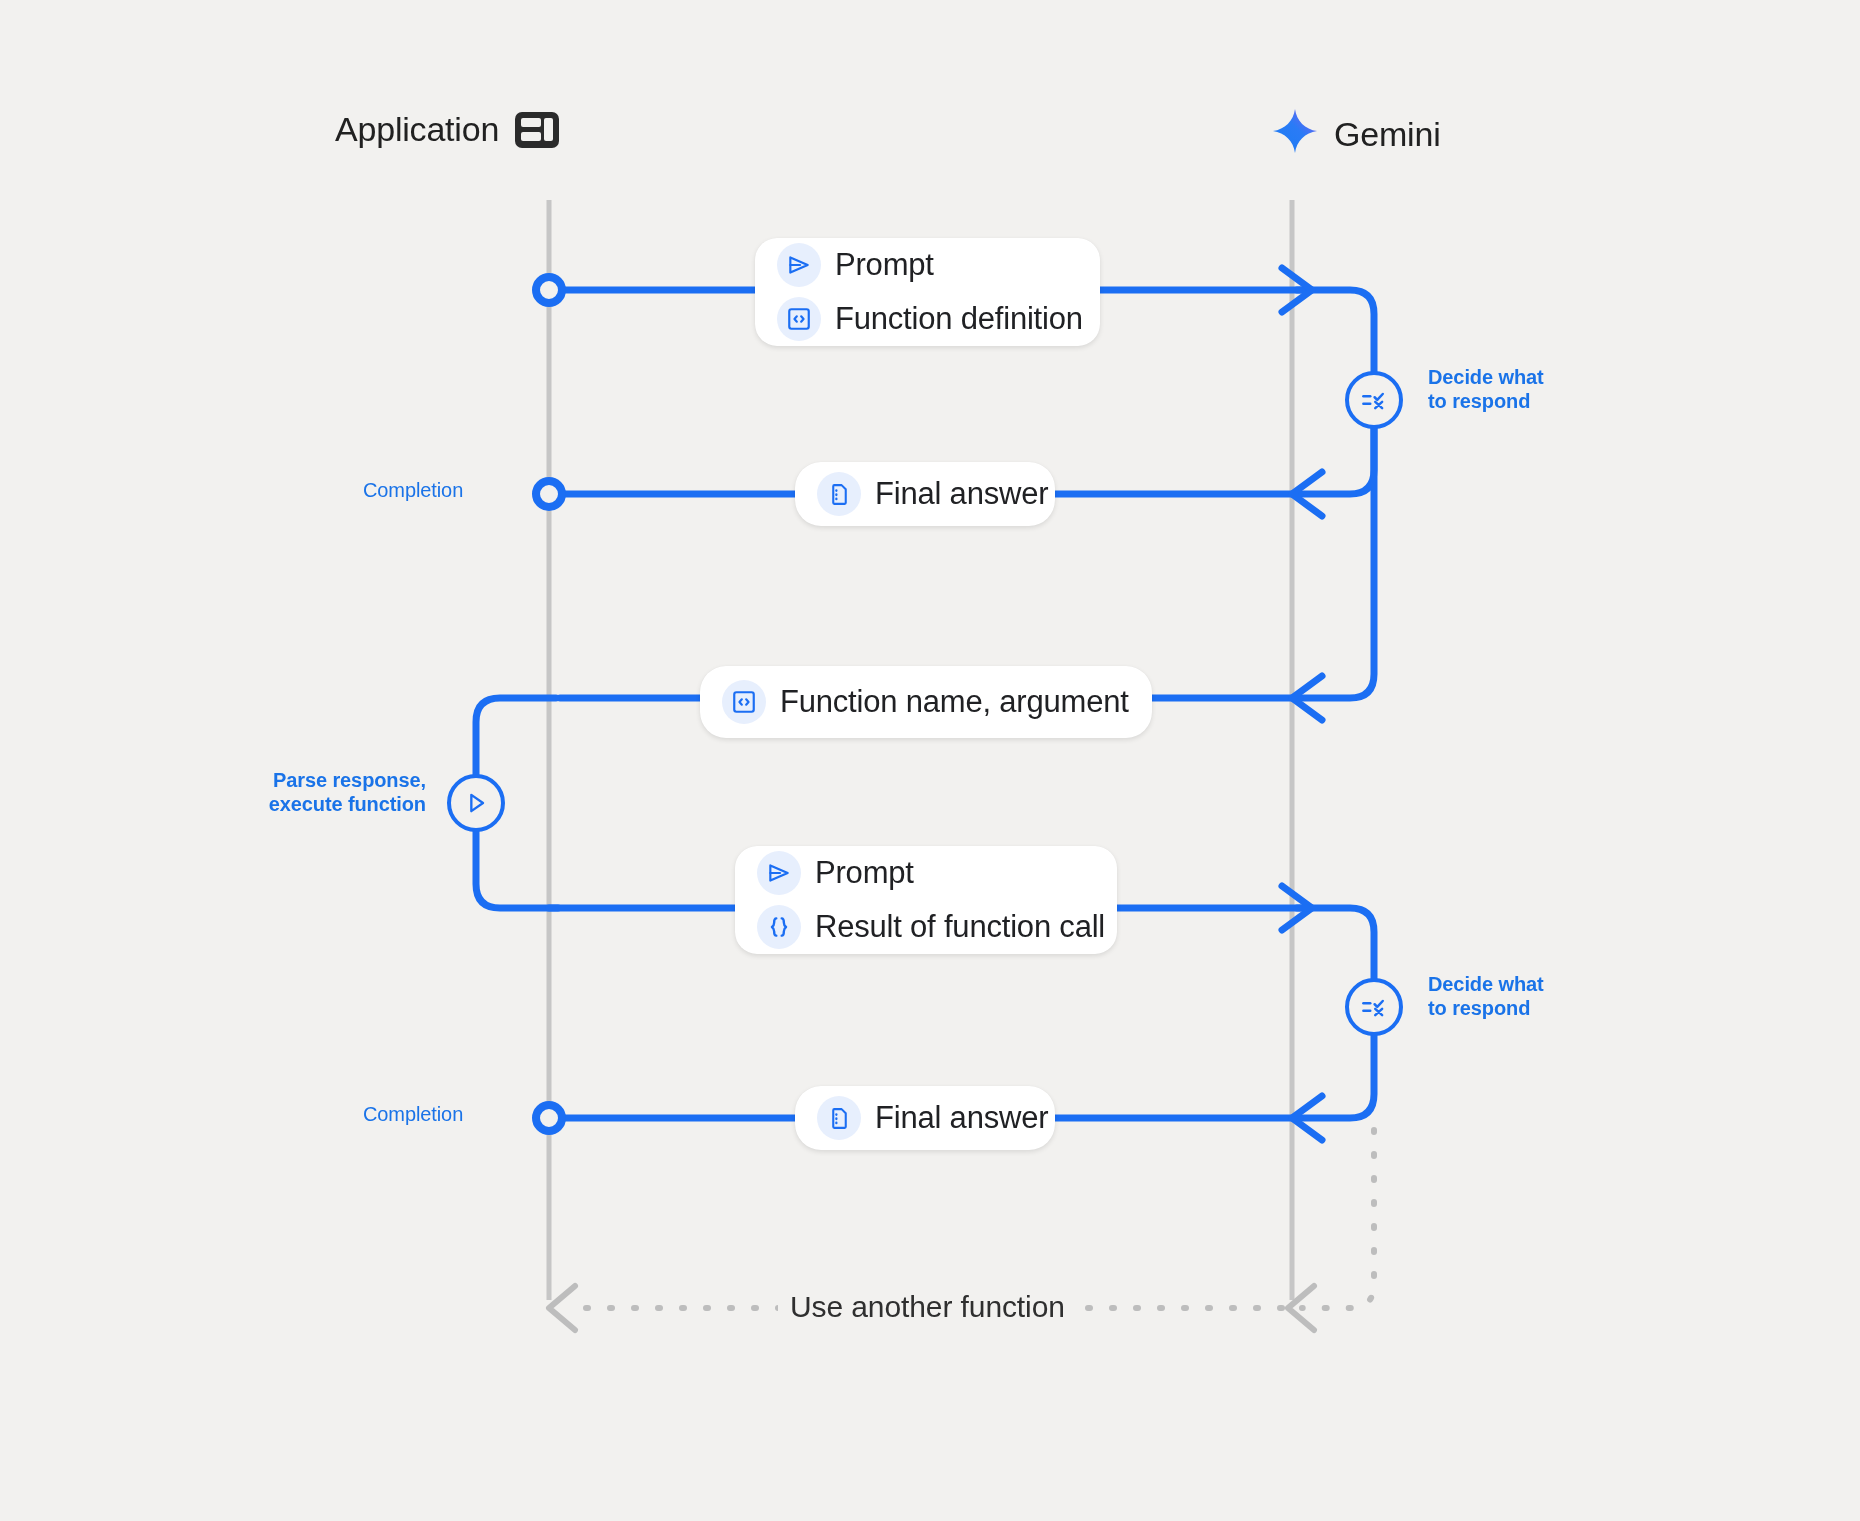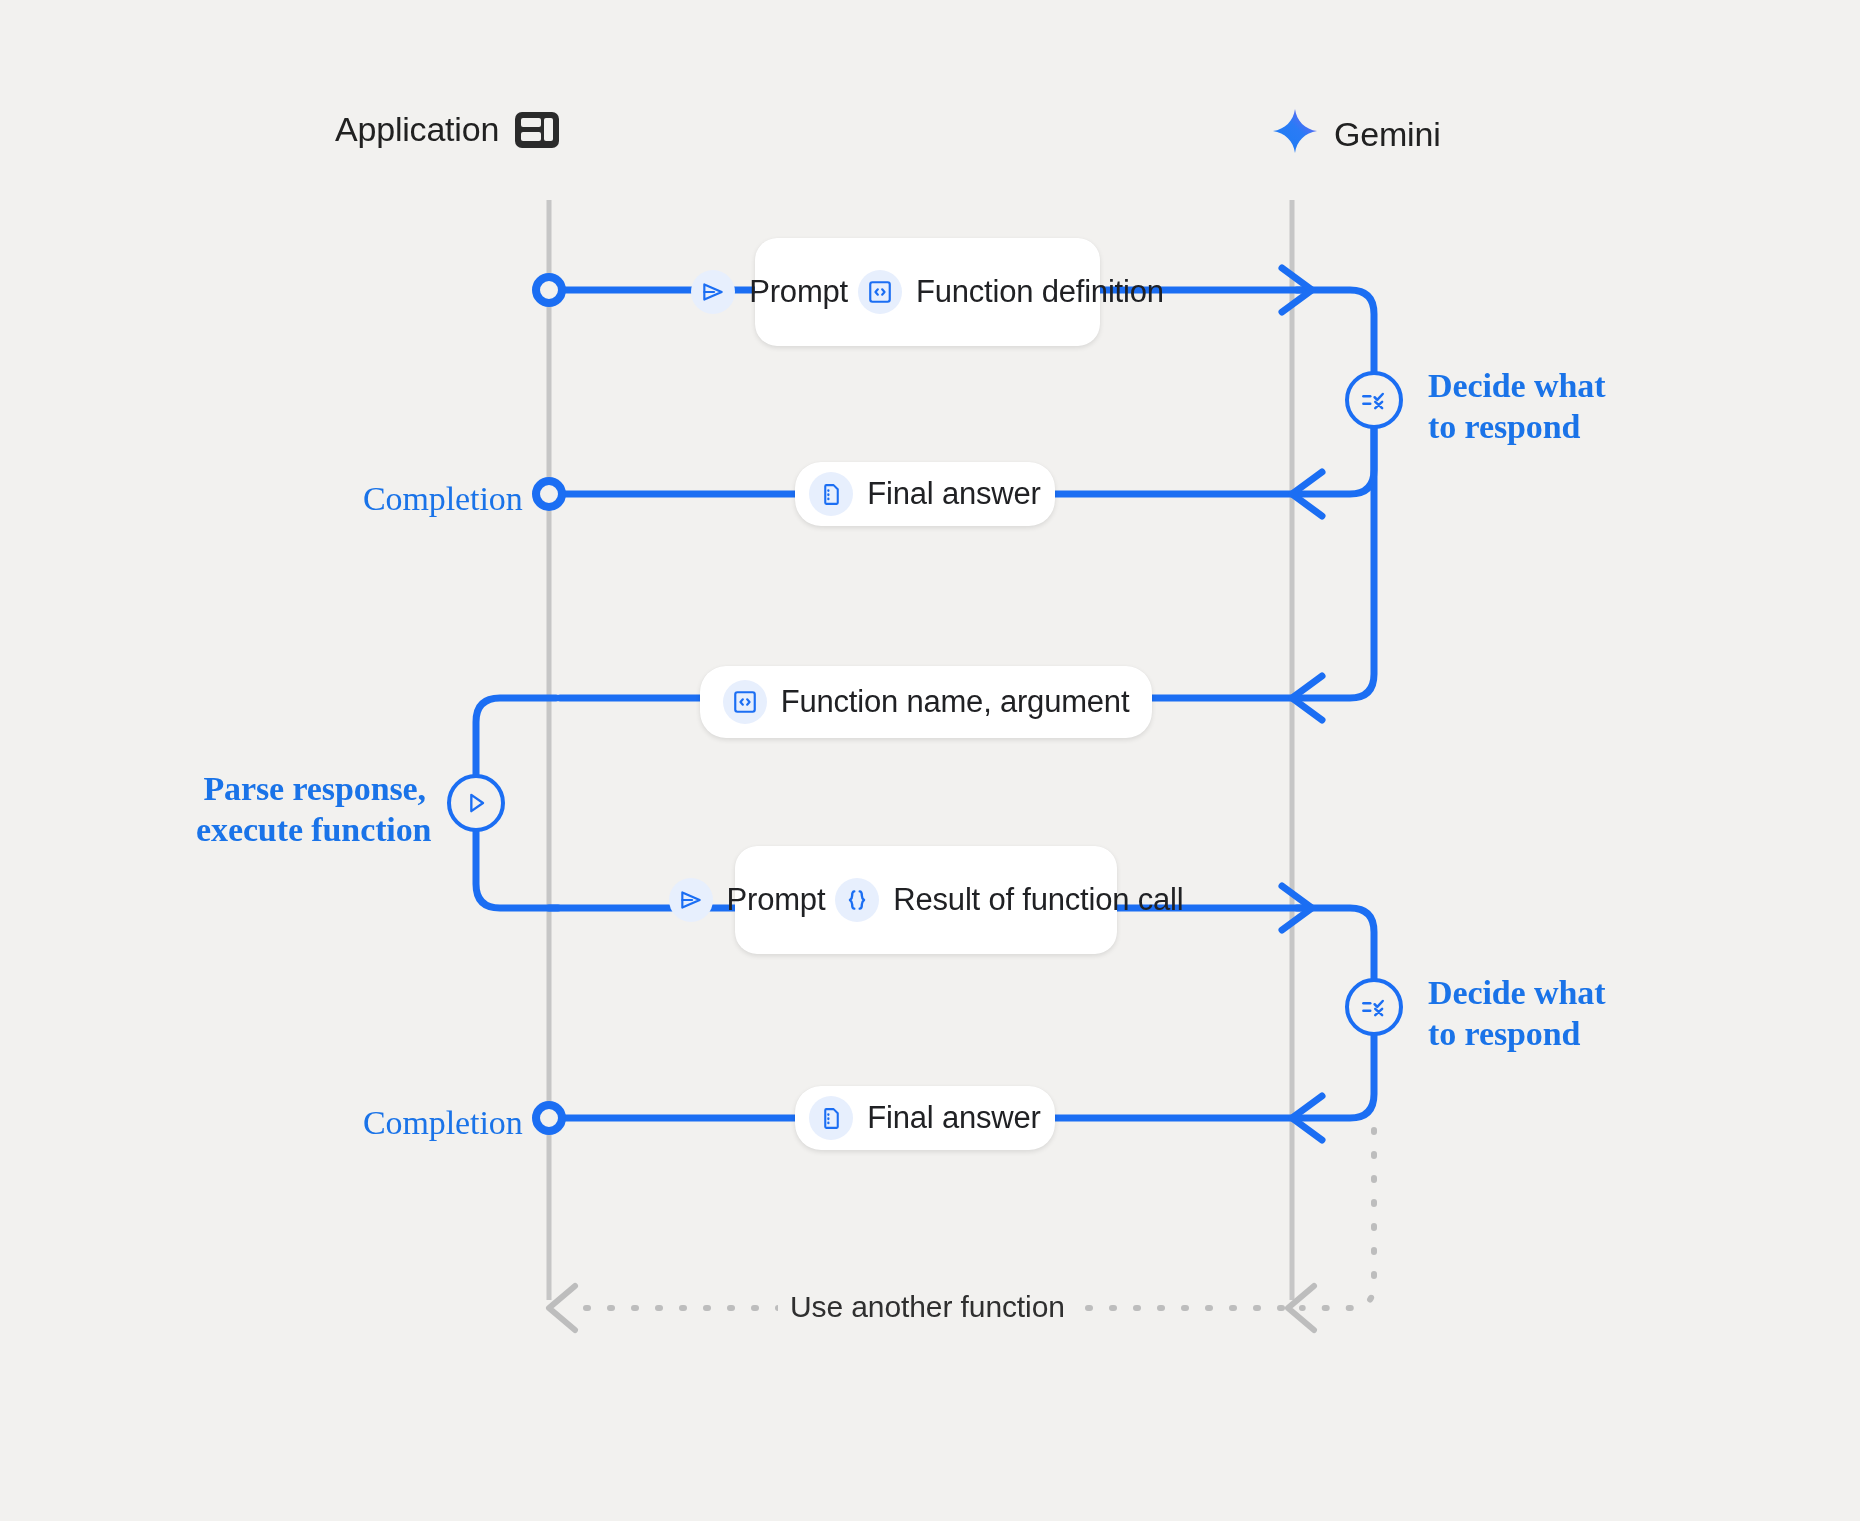--- a/index.html
+++ b/index.html
@@ -69,21 +69,21 @@
   }
   .gem-icon { width: 46px; height: 46px; display:block; }
 
   
   .bubble {
     position: absolute;
     background: #ffffff;
     border-radius: 26px;
     box-shadow: 0 2px 5px rgba(0,0,0,0.10), 0 0 1px rgba(0,0,0,0.06);
     display: flex;
-    flex-direction: row;
+    flex-direction: column;
     justify-content: center;
     box-sizing: border-box;
   }
   .bubble.tall { border-radius: 22px; }
   .brow {
     display: flex;
     align-items: center;
     gap: 14px;
     white-space: nowrap;
   }
@@ -100,25 +100,24 @@
   .btext {
     font-size: 31px;
     color: #202124;
     letter-spacing: -0.2px;
   }
 
   
   .sidelabel {
     position: absolute;
     color: #1a73e8;
-    font-size: 34px;
+    font-size: 20px;
     line-height: 1.22;
     white-space: pre;
     letter-spacing: -0.1px;
-    font-family: Liberation Serif, serif;
   }
   .sidelabel.bold { font-weight: bold; }
   .sidelabel.right { text-align: left; }
 
   .loop-text {
     position: absolute;
     font-size: 30px;
     color: #2f2f2f;
     background: #f2f1ef;
     padding: 0 12px;

